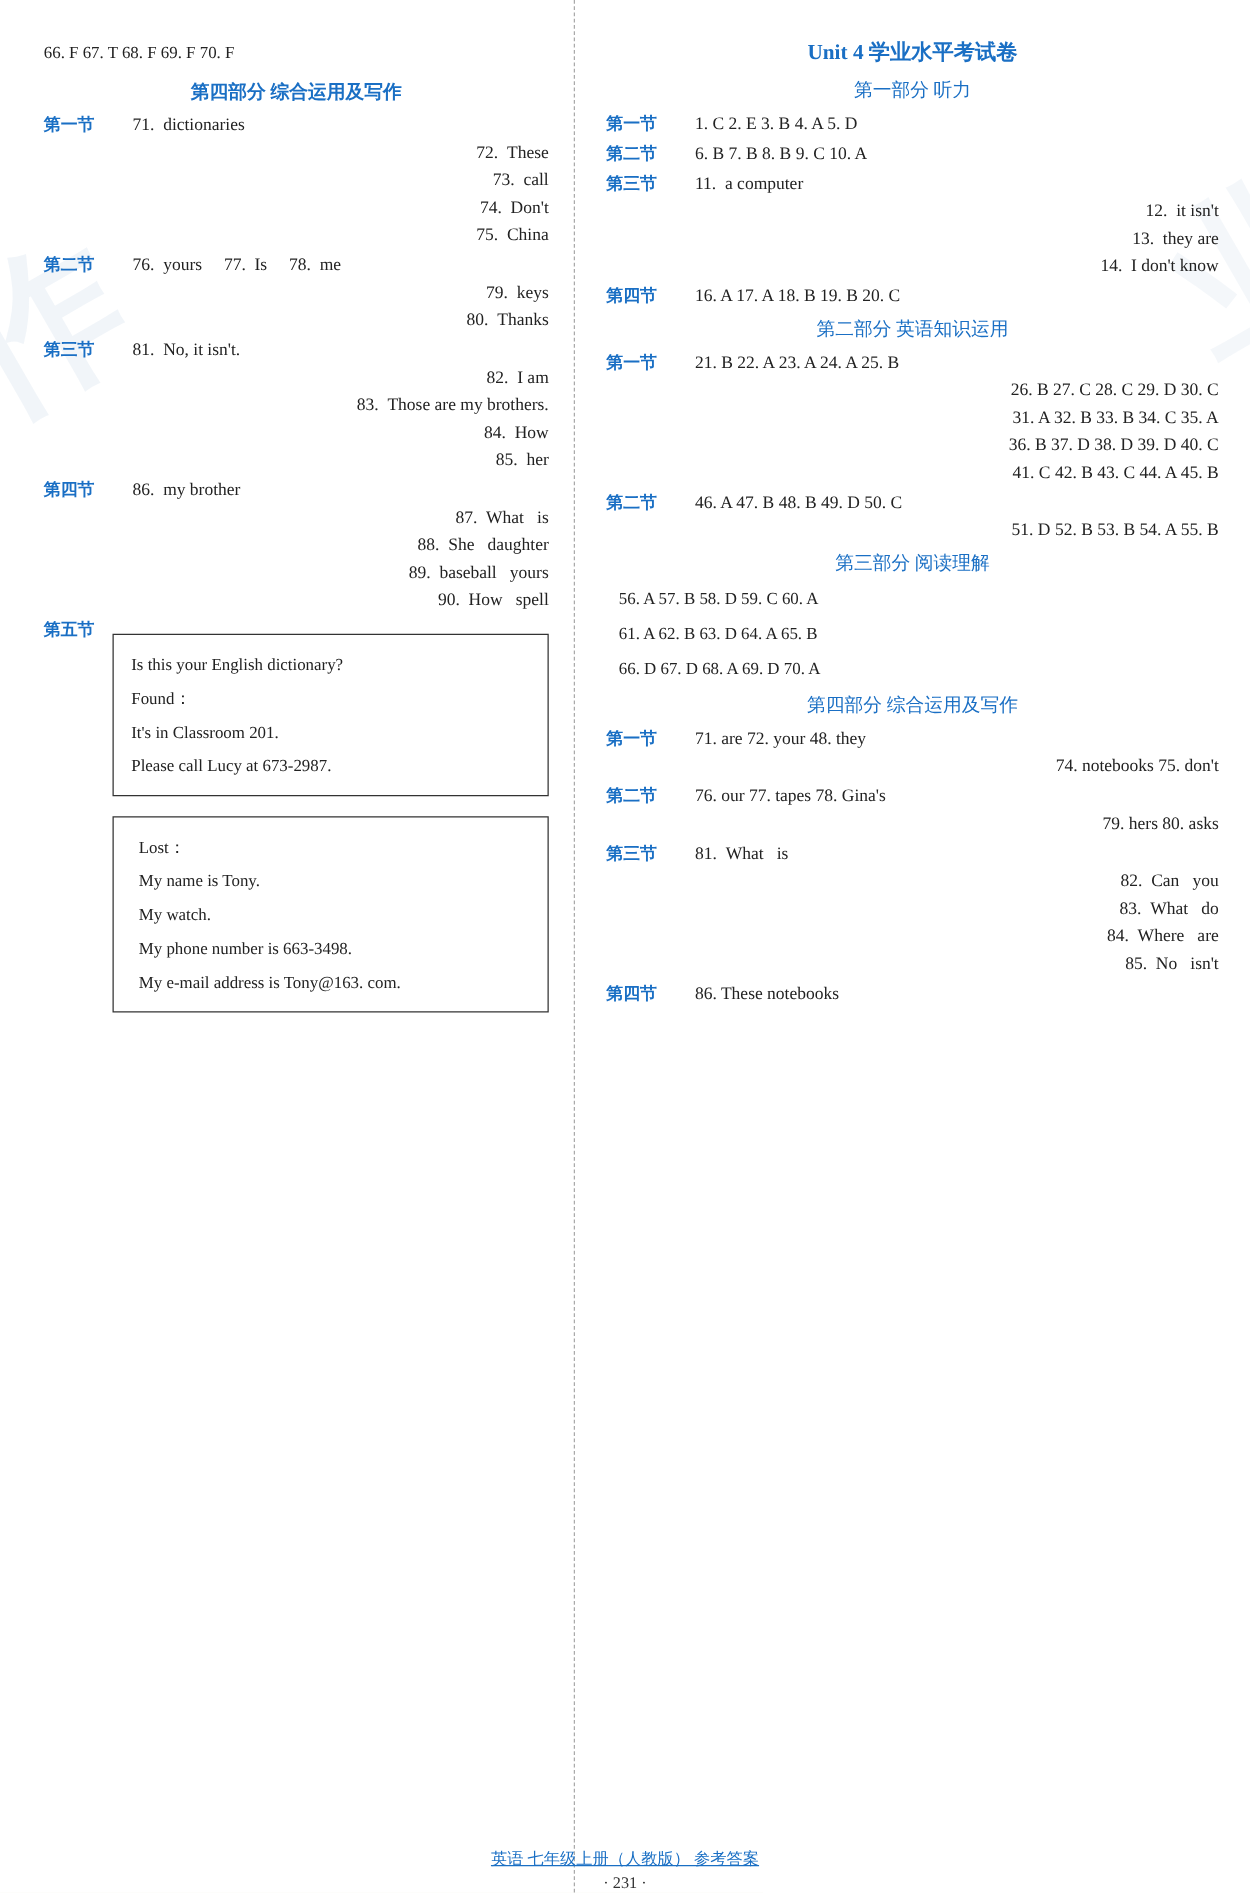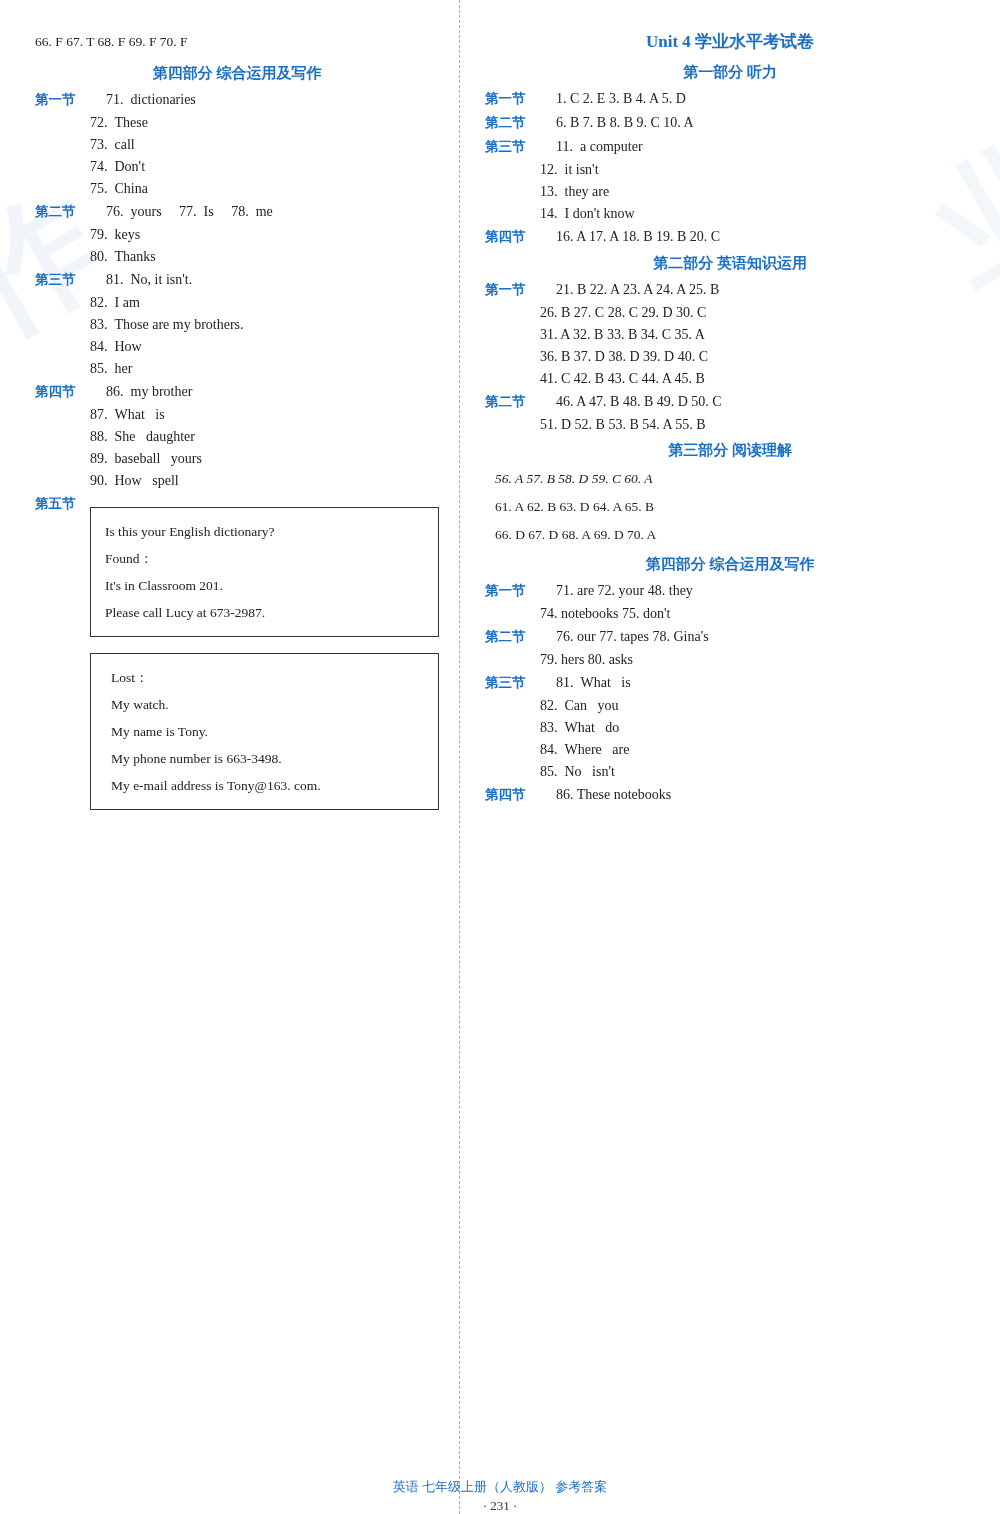--- a/index.html
+++ b/index.html
@@ -62,21 +62,21 @@
       position: relative;
       z-index: 1;
     }
     .right-col {
       width: 540px;
       padding: 25px 25px 20px 25px;
       position: relative;
       z-index: 1;
     }
     .line { margin-bottom: 6px; display: flex; align-items: baseline; gap: 16px; }
-    .indent1 { margin-left: 55px; }
+    .indent1 { margin-left: 55px; justify-content: flex-end; }
     .section-label {
       width: 55px;
       flex-shrink: 0;
       font-size: 13.5px;
     }
     .blue { color: #1a6fc4; font-weight: bold; }
     .blue-heading {
       color: #1a6fc4;
       font-weight: bold;
       font-size: 15px;
@@ -87,21 +87,21 @@
     .unit-title {
       color: #1a6fc4;
       font-weight: bold;
       font-size: 17px;
       text-align: center;
       margin-bottom: 10px;
       margin-top: 5px;
     }
     .section-title {
       color: #1a6fc4;
-      font-weight: bold;
+      font-weight: normal;
       font-size: 15px;
       text-align: center;
       margin: 8px 0;
     }
     .answer-line {
       margin-bottom: 5px;
       line-height: 1.7;
       font-size: 13.5px;
     }
     .box-section {
@@ -111,20 +111,21 @@
       font-size: 13.5px;
       line-height: 2;
     }
     .footer {
       position: absolute;
       bottom: 18px;
       left: 0; right: 0;
       text-align: center;
       font-size: 13px;
       color: #1a6fc4;
+      text-decoration: underline;
       z-index: 2;
     }
     .page-num {
       position: absolute;
       bottom: 0px;
       left: 0; right: 0;
       text-align: center;
       font-size: 13px;
       color: #333;
       z-index: 2;
@@ -217,22 +218,22 @@
       <div style="flex:1;">
         <div class="box-section" style="margin-left:0;">
           <div>Is this your English dictionary?</div>
           <div>Found：</div>
           <div>It's in Classroom 201.</div>
           <div>Please call Lucy at 673-2987.</div>
         </div>
 
         <div class="box-section" style="margin-left:0;margin-top:16px;padding-left:20px;">
           <div>Lost：</div>
+          <div>My name is Tony.</div>
           <div>My watch.</div>
-          <div>My name is Tony.</div>
           <div>My phone number is 663-3498.</div>
           <div>My e-mail address is Tony@163. com.</div>
         </div>
       </div>
     </div>
   </div>
 
   <div class="right-col">
     <div class="unit-title">Unit 4  学业水平考试卷</div>
 
@@ -285,21 +286,21 @@
     <div class="line">
       <span class="section-label blue">第二节</span>
       <span>46. A  47. B  48. B  49. D  50. C</span>
     </div>
     <div class="line indent1">
       <span>51. D  52. B  53. B  54. A  55. B</span>
     </div>
 
     <div class="section-title">第三部分  阅读理解</div>
 
-    <div class="answer-line" style="margin-left:10px;font-style:italic;">56. A  57. B  58. D  59. C  60. A</div>
+    <div class="answer-line" style="margin-left:10px;">56. A  57. B  58. D  59. C  60. A</div>
     <div class="answer-line" style="margin-left:10px;">61. A  62. B  63. D  64. A  65. B</div>
     <div class="answer-line" style="margin-left:10px;">66. D  67. D  68. A  69. D  70. A</div>
 
     <div class="section-title">第四部分  综合运用及写作</div>
 
     <div class="line">
       <span class="section-label blue">第一节</span>
       <span>71. are    72. your    48. they</span>
     </div>
     <div class="line indent1">

